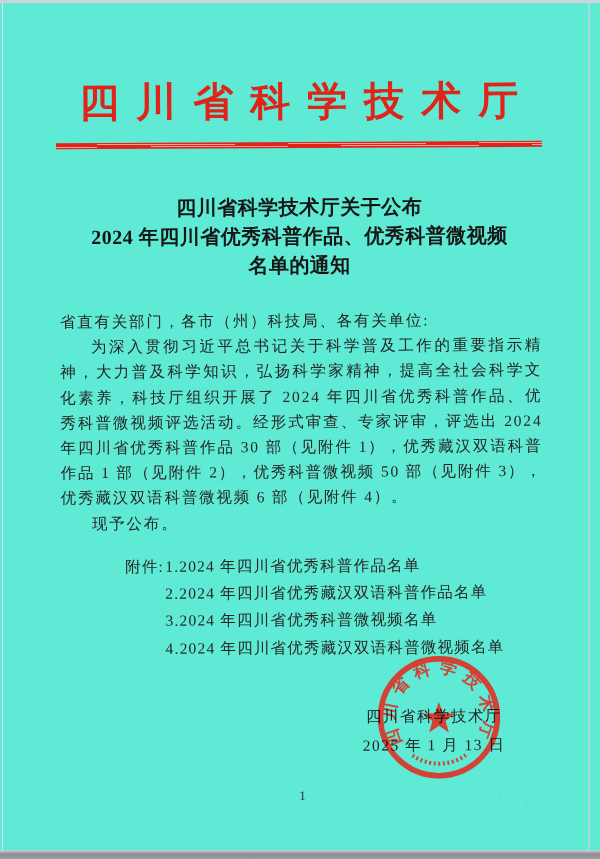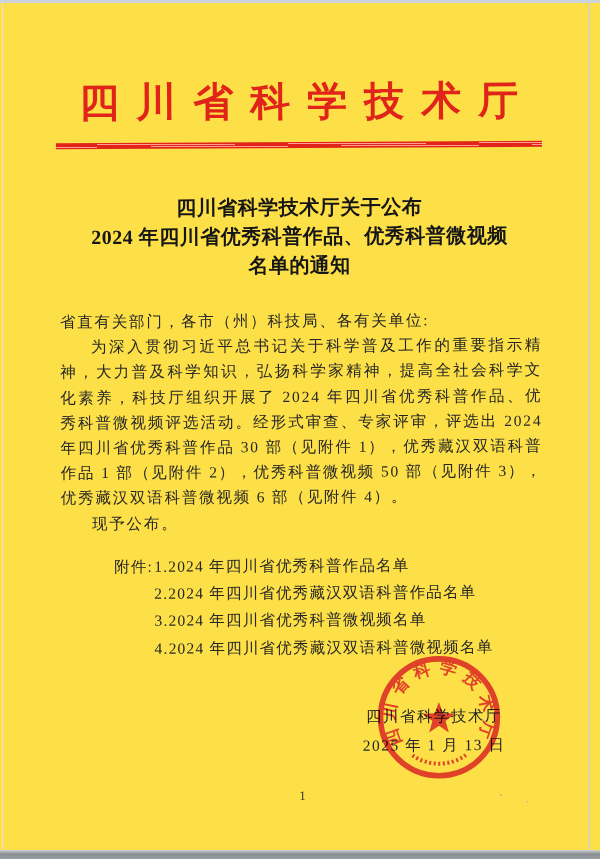--- a/index.html
+++ b/index.html
@@ -1,18 +1,18 @@
 <!DOCTYPE html>
 <html><head>
 <meta charset="utf-8">
 <style>
   html,body{margin:0;padding:0;background:#f4f5f6;}
   .page{
     position:relative;width:600px;height:859px;margin:0 auto;
-    background:#fde047;overflow:hidden;
+    background:#5eead4;overflow:hidden;
     font-family:"Liberation Serif","DejaVu Serif",serif;
   }
   .edge-top{position:absolute;top:0;left:0;right:0;height:3px;background:#ccd3da;}
   .edge-bottom{position:absolute;bottom:0;left:0;right:0;height:9px;
     background:linear-gradient(#cfd3d6,#898e92 45%,#9aa0a4);}
   .edge-left{position:absolute;top:3px;bottom:9px;left:2px;width:1px;background:#dfe3e6;}
   .edge-right{position:absolute;top:3px;bottom:9px;right:10px;width:2px;background:#ccd1d5;opacity:.7;}
   .content{position:absolute;inset:0;transform:rotate(-0.3deg);transform-origin:50% 40%;}
 
   .agency-name{
@@ -35,21 +35,21 @@
     position:absolute;top:308px;left:60px;width:482px;
     font-size:15.5px;line-height:25.2px;letter-spacing:1.8px;
     color:#262626;text-align:justify;
   }
   .doc-body p{margin:0;}
   .para{text-indent:2em;}
   .attachments{
     position:absolute;top:552px;left:113px;
     font-size:15.5px;line-height:27.2px;letter-spacing:1.2px;color:#262626;white-space:nowrap;
   }
-  .att-label{display:inline-block;width:40px;}
+  .att-label{display:inline-block;width:40px;margin-left:11px;}
   .signature-block{
     position:absolute;top:702px;left:358px;width:148px;text-align:center;
     font-size:15.5px;line-height:29px;letter-spacing:1.5px;color:#242424;white-space:nowrap;
   }
   .seal{
     position:absolute;left:373px;top:654px;width:128px;height:128px;
     mix-blend-mode:multiply;opacity:.92;
   }
   .page-number{
     position:absolute;top:788px;left:0;width:100%;text-align:center;

